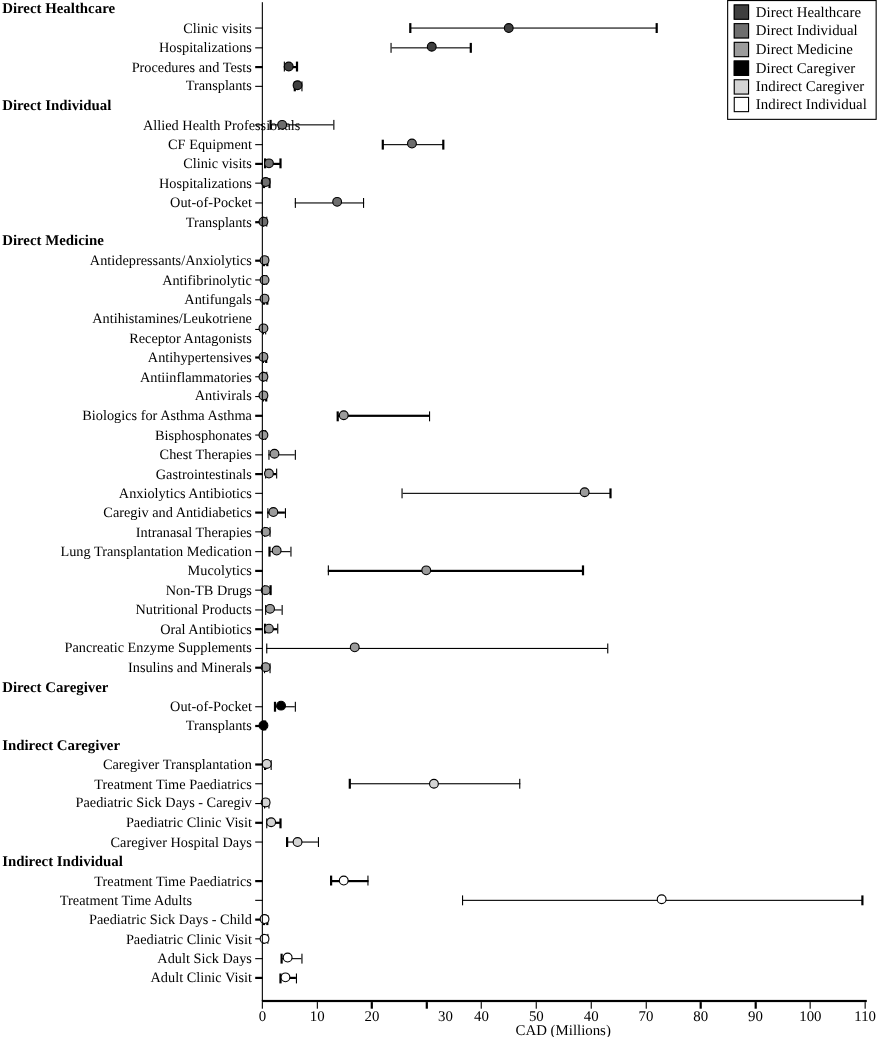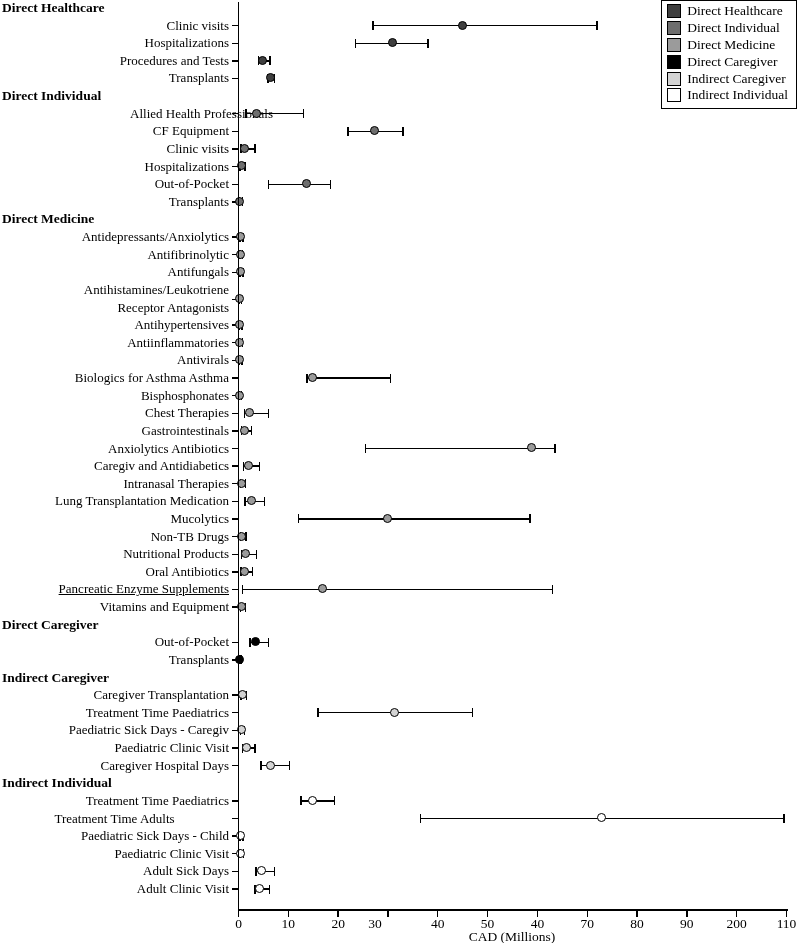--- a/index.html
+++ b/index.html
@@ -196,27 +196,27 @@
       <div class="ebar" style="left: 241.489px; width: 14.9455px; top: 553.52px;"></div>
       <div class="ecap" style="left: 240.739px; top: 549.72px;"></div>
       <div class="ecap" style="left: 255.685px; top: 549.72px;"></div>
       <div class="mark" style="left: 241.371px; top: 549.12px; background: rgb(155, 155, 155);"></div>
       <div class="lbl" style="top: 563.84px;">Oral Antibiotics</div>
       <div class="ytick" style="top: 571.14px;"></div>
       <div class="ebar" style="left: 240.991px; width: 11.4582px; top: 571.14px;"></div>
       <div class="ecap" style="left: 240.241px; top: 567.34px;"></div>
       <div class="ecap" style="left: 251.699px; top: 567.34px;"></div>
       <div class="mark" style="left: 240.375px; top: 566.74px; background: rgb(155, 155, 155);"></div>
-      <div class="lbl" style="top: 581.46px; text-decoration: underline;">Pancreatic Enzyme Supplements</div>
+      <div class="lbl" style="top: 581.46px;">Pancreatic Enzyme Supplements</div>
       <div class="ytick" style="top: 588.76px;"></div>
       <div class="ebar" style="left: 242.485px; width: 309.869px; top: 588.76px;"></div>
       <div class="ecap" style="left: 241.735px; top: 584.96px;"></div>
       <div class="ecap" style="left: 551.605px; top: 584.96px;"></div>
       <div class="mark" style="left: 318.091px; top: 584.36px; background: rgb(155, 155, 155);"></div>
-      <div class="lbl" style="top: 599.08px;">Vitamins and Equipment</div>
+      <div class="lbl" style="top: 599.08px;">Insulins and Minerals</div>
       <div class="ytick" style="top: 606.38px;"></div>
       <div class="ebar" style="left: 240.493px; width: 4.98182px; top: 606.38px;"></div>
       <div class="ecap" style="left: 239.743px; top: 602.58px;"></div>
       <div class="ecap" style="left: 244.725px; top: 602.58px;"></div>
       <div class="mark" style="left: 237.385px; top: 601.98px; background: rgb(155, 155, 155);"></div>
       <div class="hdr" style="top: 616.7px;">Direct Caregiver</div>
       <div class="lbl" style="top: 634.32px;">Out-of-Pocket</div>
       <div class="ytick" style="top: 641.62px;"></div>
       <div class="ebar" style="left: 249.958px; width: 18.4327px; top: 641.62px;"></div>
       <div class="ecap" style="left: 249.208px; top: 637.82px;"></div>
@@ -300,35 +300,35 @@
   <div id="yaxis"></div>
   <div id="xaxis"></div>
   <div id="xticks">
       <div class="xtick" style="left: 237.8px;"></div>
       <div class="xticklbl" style="left: 218.5px;">0</div>
       <div class="xtick" style="left: 287.618px;"></div>
       <div class="xticklbl" style="left: 268.318px;">10</div>
       <div class="xtick" style="left: 337.436px;"></div>
       <div class="xticklbl" style="left: 318.136px;">20</div>
       <div class="xtick" style="left: 387.255px;"></div>
-      <div class="xticklbl" style="left: 355px; text-align: center;">30</div>
+      <div class="xticklbl" style="left: 385px; text-align: center;">30</div>
       <div class="xtick" style="left: 437.073px;"></div>
       <div class="xticklbl" style="left: 417.773px;">40</div>
       <div class="xtick" style="left: 486.891px;"></div>
       <div class="xticklbl" style="left: 467.591px;">50</div>
       <div class="xtick" style="left: 536.709px;"></div>
       <div class="xticklbl" style="left: 517.409px;">40</div>
       <div class="xtick" style="left: 586.527px;"></div>
       <div class="xticklbl" style="left: 567.227px;">70</div>
       <div class="xtick" style="left: 636.345px;"></div>
       <div class="xticklbl" style="left: 617.045px;">80</div>
       <div class="xtick" style="left: 686.164px;"></div>
       <div class="xticklbl" style="left: 666.864px;">90</div>
       <div class="xtick" style="left: 735.982px;"></div>
-      <div class="xticklbl" style="left: 716.682px;">200</div>
+      <div class="xticklbl" style="left: 716.682px;">100</div>
       <div class="xtick" style="left: 785.8px;"></div>
       <div class="xticklbl" style="left: 766.5px;">110</div>
     </div>
   <div id="xlabel">CAD (Millions)</div>
   <div id="legend">
       <div class="leg-item">
         <div class="leg-swatch" style="background: rgb(63, 63, 63);"></div>
         <span class="leg-label">Direct Healthcare</span>
       </div>
       <div class="leg-item">

